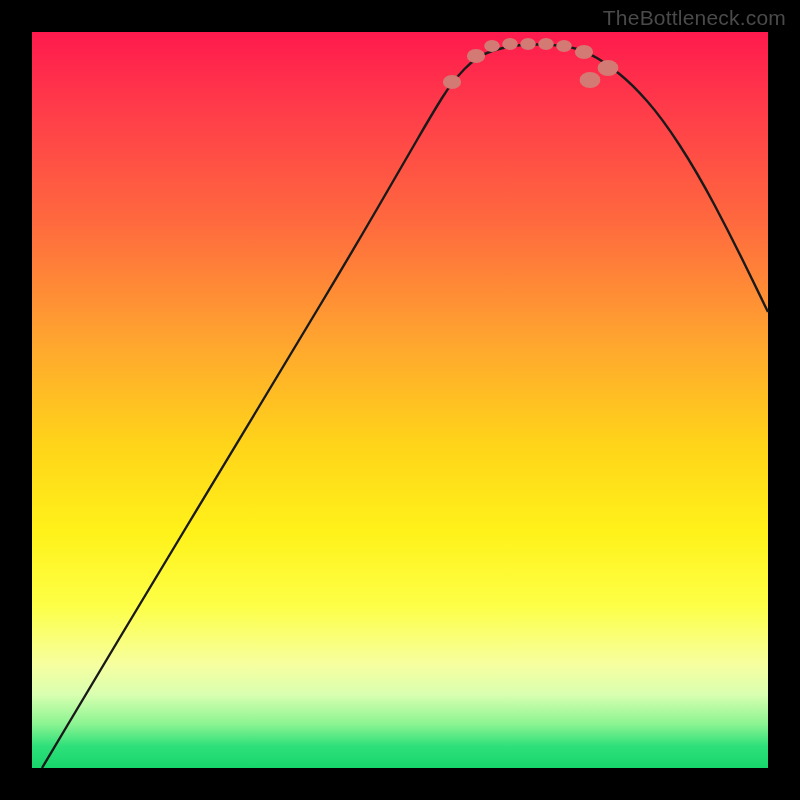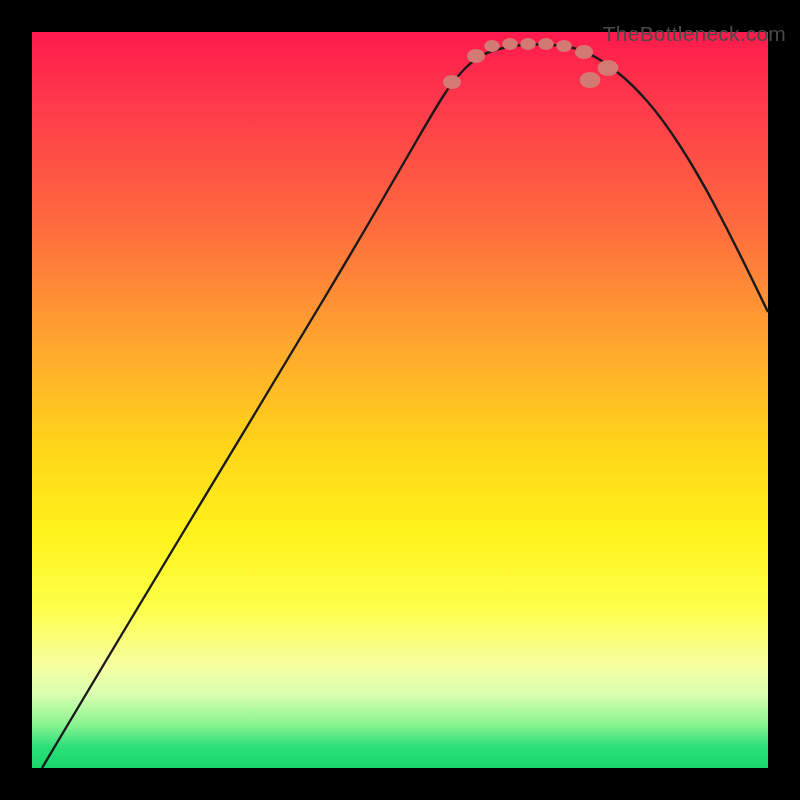--- a/index.html
+++ b/index.html
@@ -35,21 +35,21 @@
       #fdff47 78%,
       #f6ffa0 86%,
       #d9ffb0 90%,
       #8cf492 94%,
       #2fe07a 97%,
       #16d66b 100%
     );
   }
   .watermark {
     position: absolute;
-    top: 22px;
+    top: 6px;
     right: 14px;
     color: #4a4a4a;
     font-size: 21px;
     letter-spacing: 0.2px;
     font-weight: 500;
     user-select: none;
   }
   svg.curve {
     position: absolute;
     left: 0;

